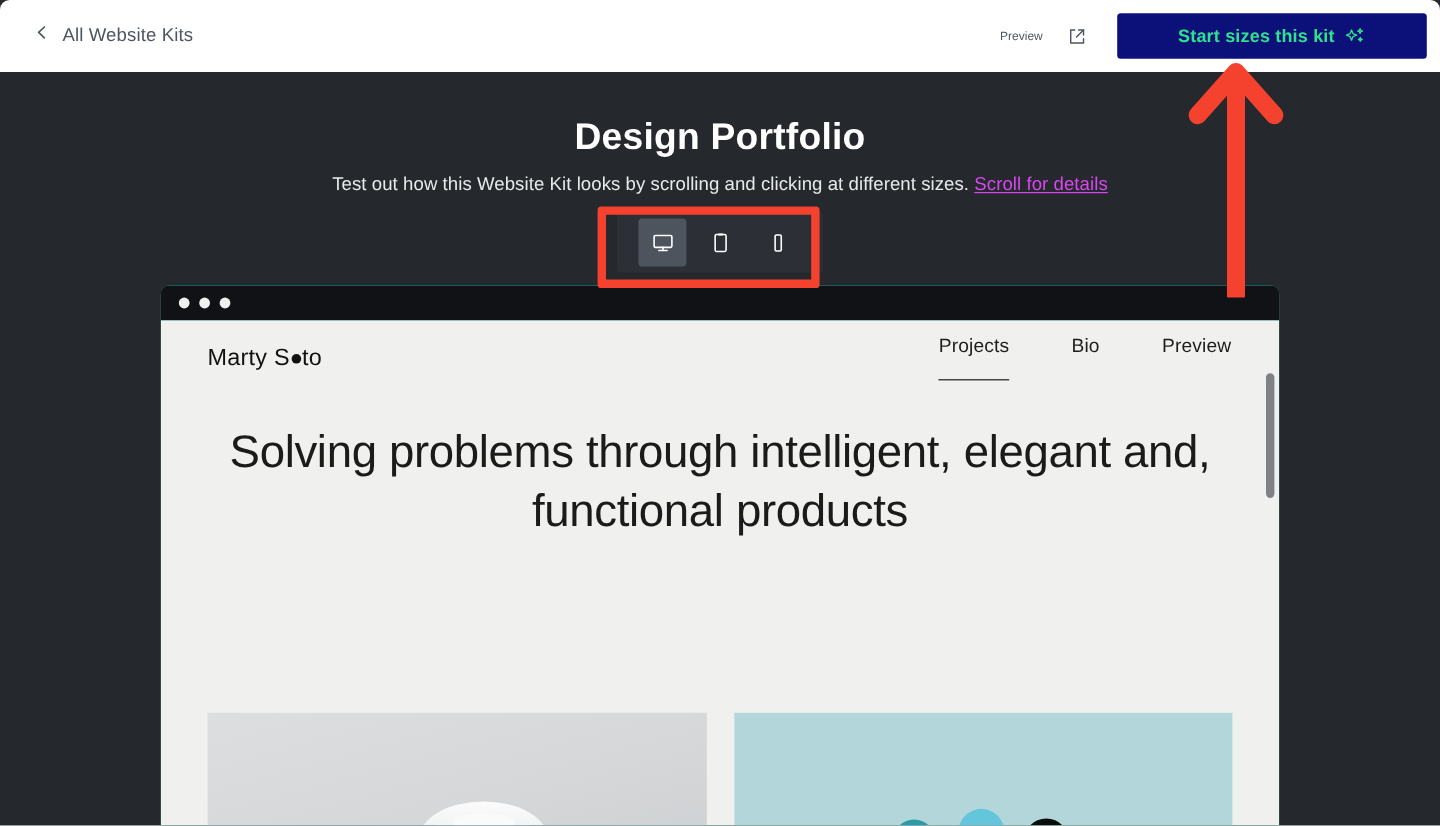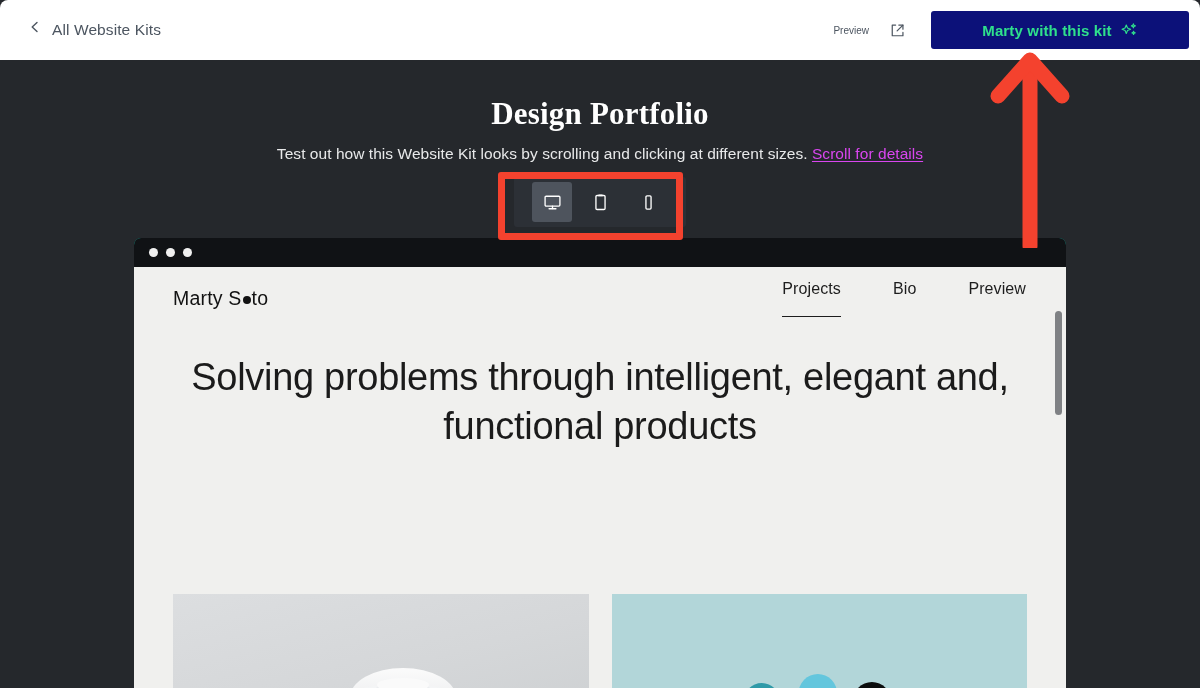--- a/index.html
+++ b/index.html
@@ -58,21 +58,21 @@
 
   
   .stage {
     position: absolute; top: 60px; left: 0;
     width: 1200px; height: 628px;
     background: #25282c;
   }
   .kit-title {
     margin-top: 36px;
     text-align: center;
-    font-family: Liberation Serif, serif;
+    font-family: Liberation Sans, sans-serif;
     font-size: 31px; font-weight: 700;
     color: #ffffff; letter-spacing: .2px;
   }
   .kit-sub {
     margin-top: 13px;
     text-align: center;
     font-size: 15.5px; color: #e8e9ea; letter-spacing: .05px;
   }
   .kit-sub a {
     color: #d946ef; text-decoration: underline;
@@ -227,21 +227,21 @@
         <span class="ext-icon">
           <svg viewBox="0 0 16 16" width="15" height="15" fill="none" stroke="#4c5560" stroke-width="1.3" stroke-linecap="round" stroke-linejoin="round">
             <path d="M6 2.2H2.4v11.4h11.4V10"></path>
             <polyline points="9.4,2.2 13.8,2.2 13.8,6.6"></polyline>
             <line x1="13.8" y1="2.2" x2="7.6" y2="8.4"></line>
           </svg>
         </span>
       </div>
 
       <button class="start-btn">
-        <span class="start-btn-label">Marty with this kit</span>
+        <span class="start-btn-label">Start sizes this kit</span>
         <span class="sparkle-icon">
           <svg viewBox="0 0 18 18" width="17" height="17" fill="none" stroke="#2fe08c" stroke-width="1.2" stroke-linejoin="round">
             <path d="M5.6 3.2 L6.9 6.4 L10.1 7.7 L6.9 9.0 L5.6 12.2 L4.3 9.0 L1.1 7.7 L4.3 6.4 Z"></path>
             <path d="M13.1 2.0 L13.7 3.5 L15.2 4.1 L13.7 4.7 L13.1 6.2 L12.5 4.7 L11.0 4.1 L12.5 3.5 Z"></path>
             <path d="M13.3 9.8 L13.8 11.0 L15.0 11.5 L13.8 12.0 L13.3 13.2 L12.8 12.0 L11.6 11.5 L12.8 11.0 Z"></path>
           </svg>
         </span>
       </button>
 
     </div>

